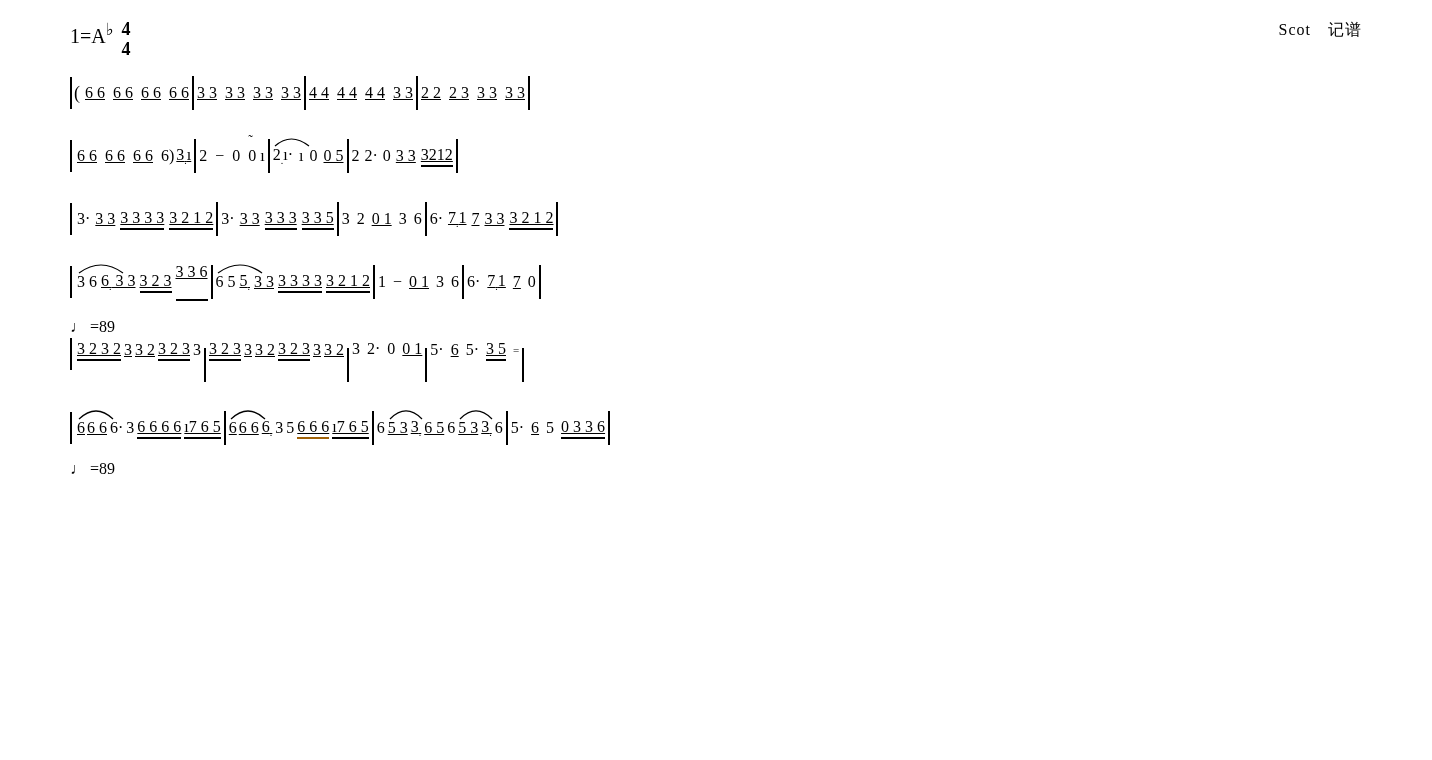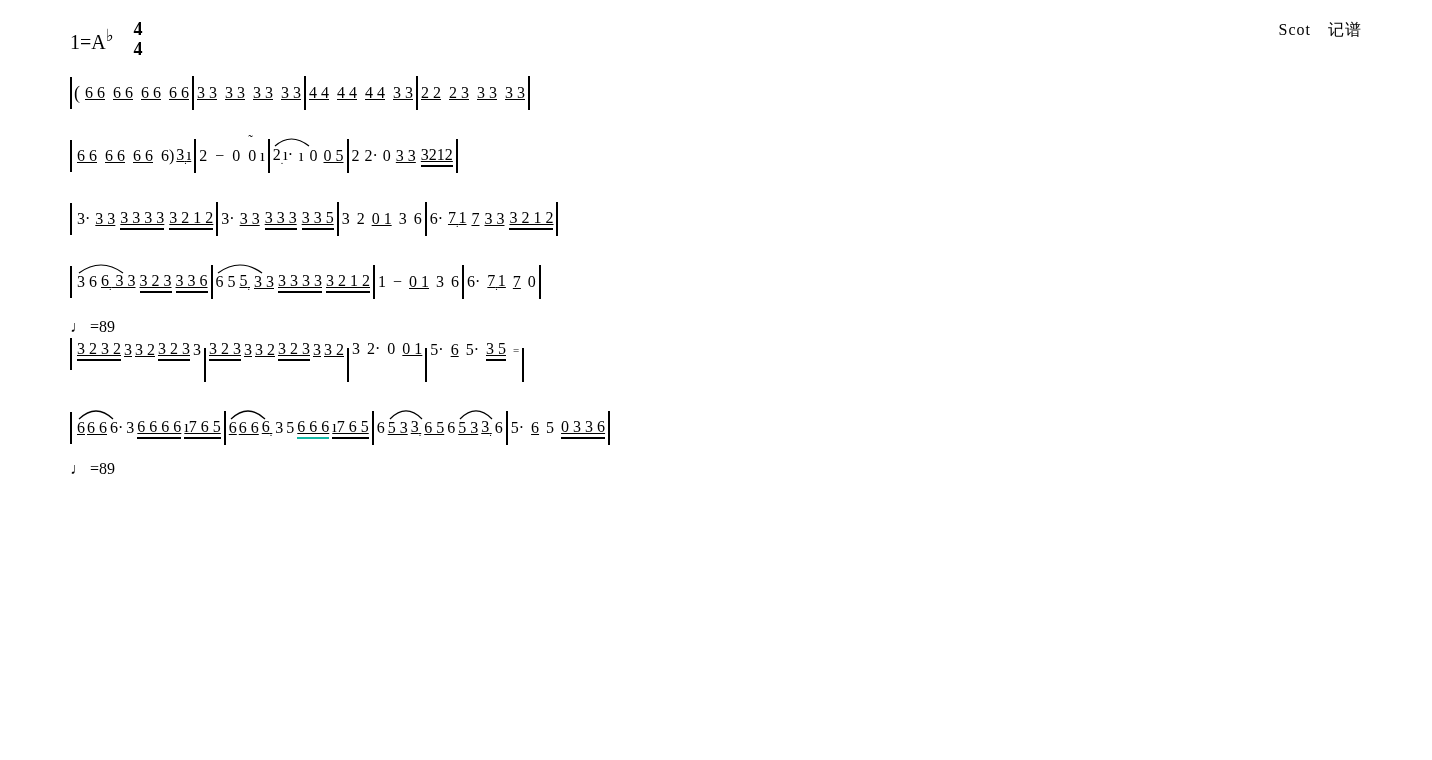--- a/index.html
+++ b/index.html
@@ -22,22 +22,22 @@
     .meta-row {
       display: flex;
       justify-content: space-between;
       align-items: flex-start;
       margin-bottom: 6px;
       padding: 0 10px;
     }
     .key-time {
       font-size: 20px;
       display: flex;
-      align-items: center;
-      gap: 20px;
+      align-items: flex-start;
+      gap: 8px;
     }
     .time-sig {
       display: flex;
       flex-direction: column;
       align-items: center;
       font-size: 18px;
       line-height: 1.1;
       font-weight: bold;
     }
     .performer {
@@ -247,21 +247,21 @@
       <span class="m" style="gap:4px; position:relative;">
         <span style="position:relative;display:inline-flex;align-items:center;gap:4px;">
           <svg style="position:absolute;top:-14px;left:0;width:50px;height:16px;overflow:visible;">
             <path d="M 2,14 Q 24,-2 46,14" fill="none" stroke="#000" stroke-width="1.2"></path>
           </svg>
           <span style="font-size:16px;">3</span>
           <span style="font-size:16px;">6</span>
         </span>
         <span style="text-decoration:underline;font-size:16px;">6<sub style="font-size:10px;">.</sub>&nbsp;3 3</span>
         <span style="text-decoration:underline;font-size:16px;border-bottom:2px solid #000;padding-bottom:1px;">3 2 3</span>
-        <span style="text-decoration:underline;font-size:16px;border-bottom:2px solid #000;padding-bottom:1px;">3 3 6</span>
+        <span style="text-decoration:underline;font-size:16px;border-bottom:2px solid #000;padding-bottom:18px;">3 3 6</span>
       </span>
       <span class="m-end"></span>
 
       <span class="m" style="gap:4px; position:relative;">
         <span style="position:relative;display:inline-flex;align-items:center;gap:4px;">
           <svg style="position:absolute;top:-14px;left:0;width:50px;height:16px;overflow:visible;">
             <path d="M 2,14 Q 24,-2 46,14" fill="none" stroke="#000" stroke-width="1.2"></path>
           </svg>
           <span style="font-size:16px;">6</span>
           <span style="font-size:16px;">5</span>
@@ -359,21 +359,21 @@
         <span style="position:relative;display:inline-flex;align-items:center;gap:2px;">
           <svg style="position:absolute;top:-14px;left:0;width:38px;height:16px;overflow:visible;">
             <path d="M 2,14 Q 19,-2 36,14" fill="none" stroke="#000" stroke-width="1.2"></path>
           </svg>
           <span style="text-decoration:underline;font-size:16px;">6</span>
           <span style="text-decoration:underline;font-size:16px;">6 6</span>
         </span>
         <span style="text-decoration:underline;font-size:16px;">6<sub style="font-size:10px;">.</sub></span>
         <span style="font-size:16px;">3</span>
         <span style="font-size:16px;">5</span>
-        <span style="text-decoration:underline;font-size:16px;border-bottom:2px solid #14b8a6;padding-bottom:1px;">6 6 6</span>
+        <span style="text-decoration:underline;font-size:16px;border-bottom:2px solid #a16207;padding-bottom:1px;">6 6 6</span>
         <span style="text-decoration:underline;font-size:16px;border-bottom:2px solid #000;padding-bottom:1px;">ı7 6 5</span>
       </span>
       <span class="m-end"></span>
 
       <span class="m" style="gap:3px;position:relative;">
         <span style="font-size:16px;">6</span>
         <span style="position:relative;display:inline-flex;align-items:center;gap:2px;">
           <svg style="position:absolute;top:-14px;left:0;width:36px;height:16px;overflow:visible;">
             <path d="M 2,14 Q 18,-2 34,14" fill="none" stroke="#000" stroke-width="1.2"></path>
           </svg>

